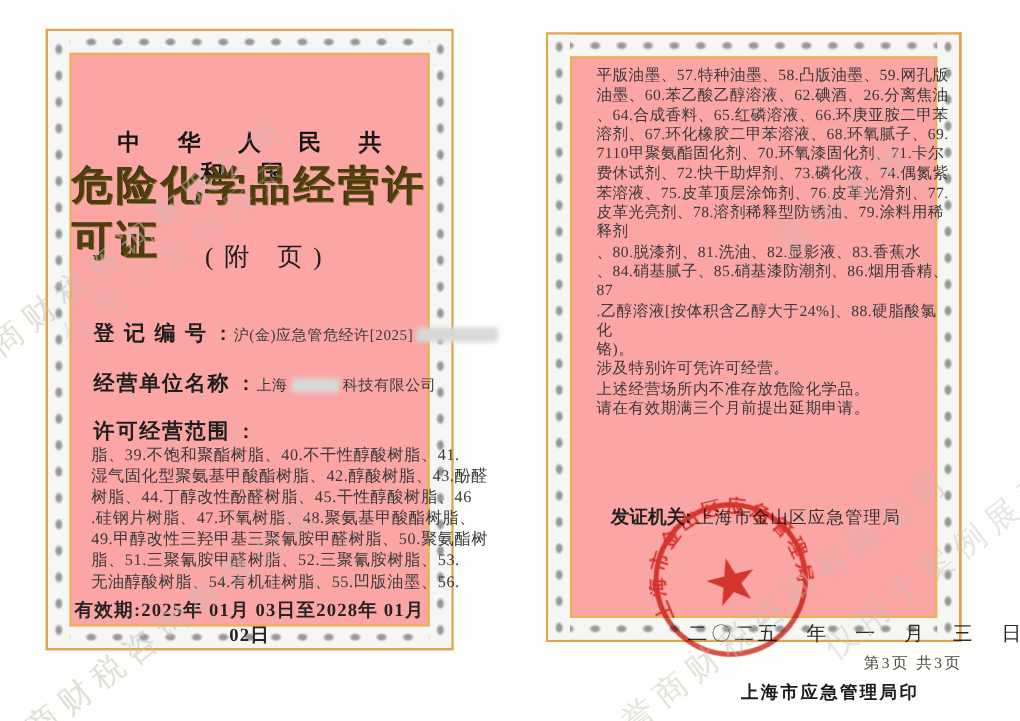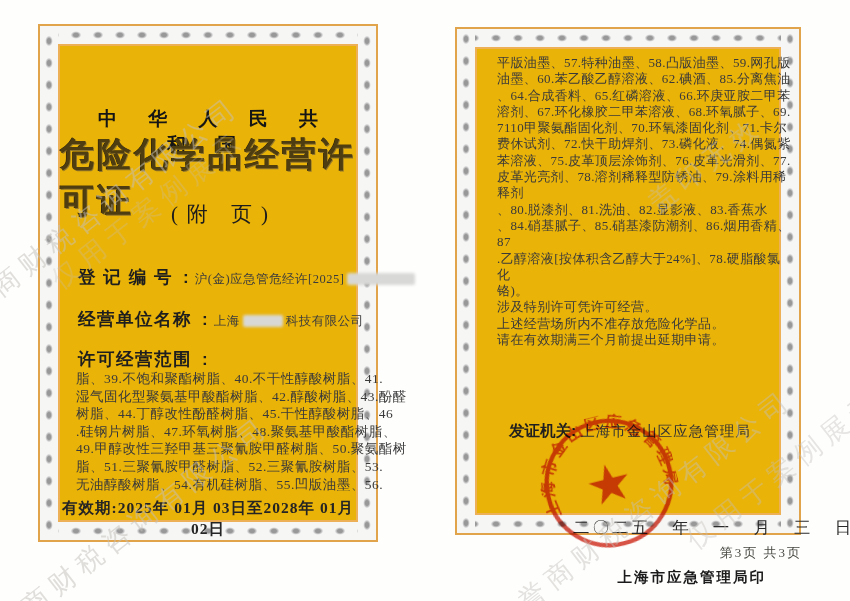--- a/index.html
+++ b/index.html
@@ -40,21 +40,21 @@
   .strip-v{
     top:0;bottom:0;width:18px;
     background-image:radial-gradient(5px 7px at center,#989898 0 35%,#c6c6c6 55%,#eeeeee 72%,rgba(0,0,0,0) 80%);
     background-size:18px 22px;background-position:center;
   }
   .strip-top{top:0;}
   .strip-bottom{bottom:0;}
   .strip-left{left:0;}
   .strip-right{right:0;}
   .page-inner{
-    position:absolute;inset:18px;background:#eab308;
+    position:absolute;inset:18px;background:#fca5a5;
     border:2px solid #edb057;
   }
 
   .page-left{left:38px;top:24px;width:340px;height:518px;}
   .page-right{left:455px;top:27px;width:346px;height:508px;}
 
   
   .country{
     position:absolute;left:0;right:0;top:60px;text-align:center;
     font-family:"Liberation Sans","DejaVu Sans",sans-serif;
@@ -180,31 +180,31 @@
 
   <div class="page page-right">
     <div class="strip strip-h strip-top"></div>
     <div class="strip strip-h strip-bottom"></div>
     <div class="strip strip-v strip-left"></div>
     <div class="strip strip-v strip-right"></div>
     <div class="page-inner">
 
       <div class="scope-text2">
           <div>平版油墨、57.特种油墨、58.凸版油墨、59.网孔版</div>
-          <div>油墨、60.苯乙酸乙醇溶液、62.碘酒、85.分离焦油</div>
+          <div>油墨、60.苯乙酸乙醇溶液、62.碘酒、26.分离焦油</div>
           <div>、64.合成香料、65.红磷溶液、66.环庚亚胺二甲苯</div>
           <div>溶剂、67.环化橡胶二甲苯溶液、68.环氧腻子、69.</div>
           <div>7110甲聚氨酯固化剂、70.环氧漆固化剂、71.卡尔</div>
           <div>费休试剂、72.快干助焊剂、73.磷化液、74.偶氮紫</div>
           <div>苯溶液、75.皮革顶层涂饰剂、76.皮革光滑剂、77.</div>
           <div>皮革光亮剂、78.溶剂稀释型防锈油、79.涂料用稀释剂</div>
           <div>、80.脱漆剂、81.洗油、82.显影液、83.香蕉水</div>
           <div>、84.硝基腻子、85.硝基漆防潮剂、86.烟用香精、</div>
           <div>87</div>
-          <div>.乙醇溶液[按体积含乙醇大于24%]、78.硬脂酸氯化</div>
+          <div>.乙醇溶液[按体积含乙醇大于24%]、88.硬脂酸氯化</div>
           <div>铬)。</div>
           <div>涉及特别许可凭许可经营。</div>
           <div>上述经营场所内不准存放危险化学品。</div>
           <div>请在有效期满三个月前提出延期申请。</div>
         </div>
 
       <div class="issuer-row">
         <span class="issuer-label">发证机关:</span>
         <span class="issuer-value">上海市金山区应急管理局</span>
       </div>

